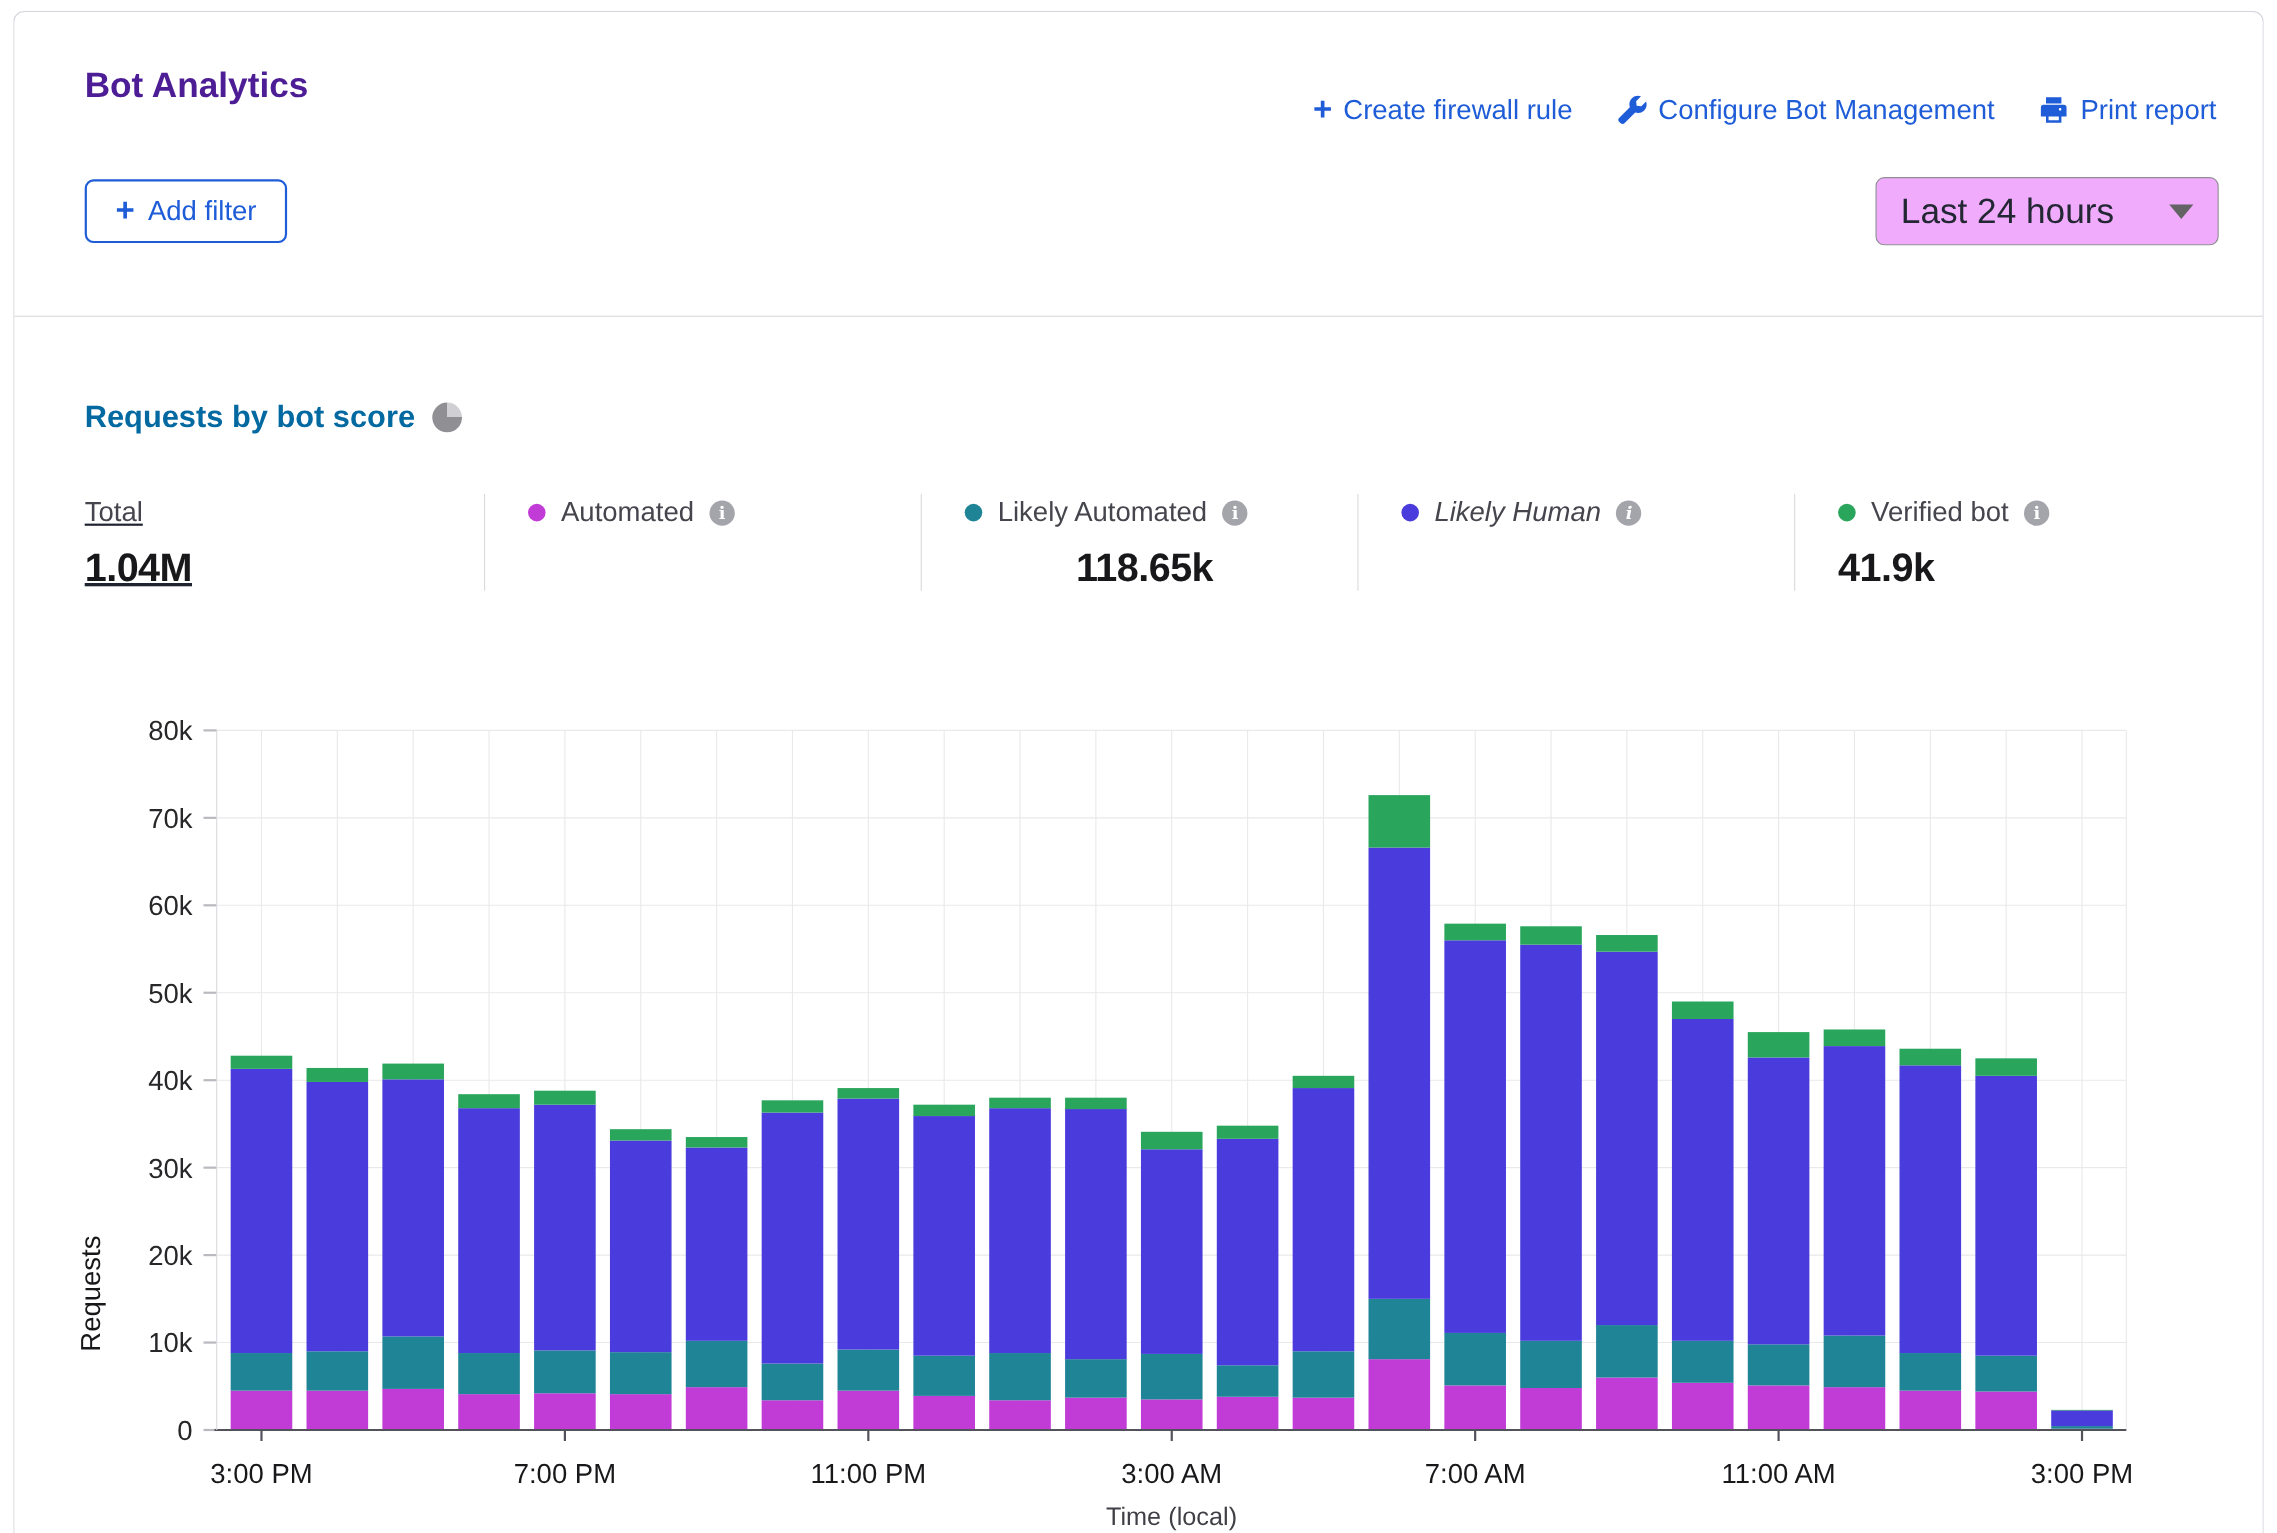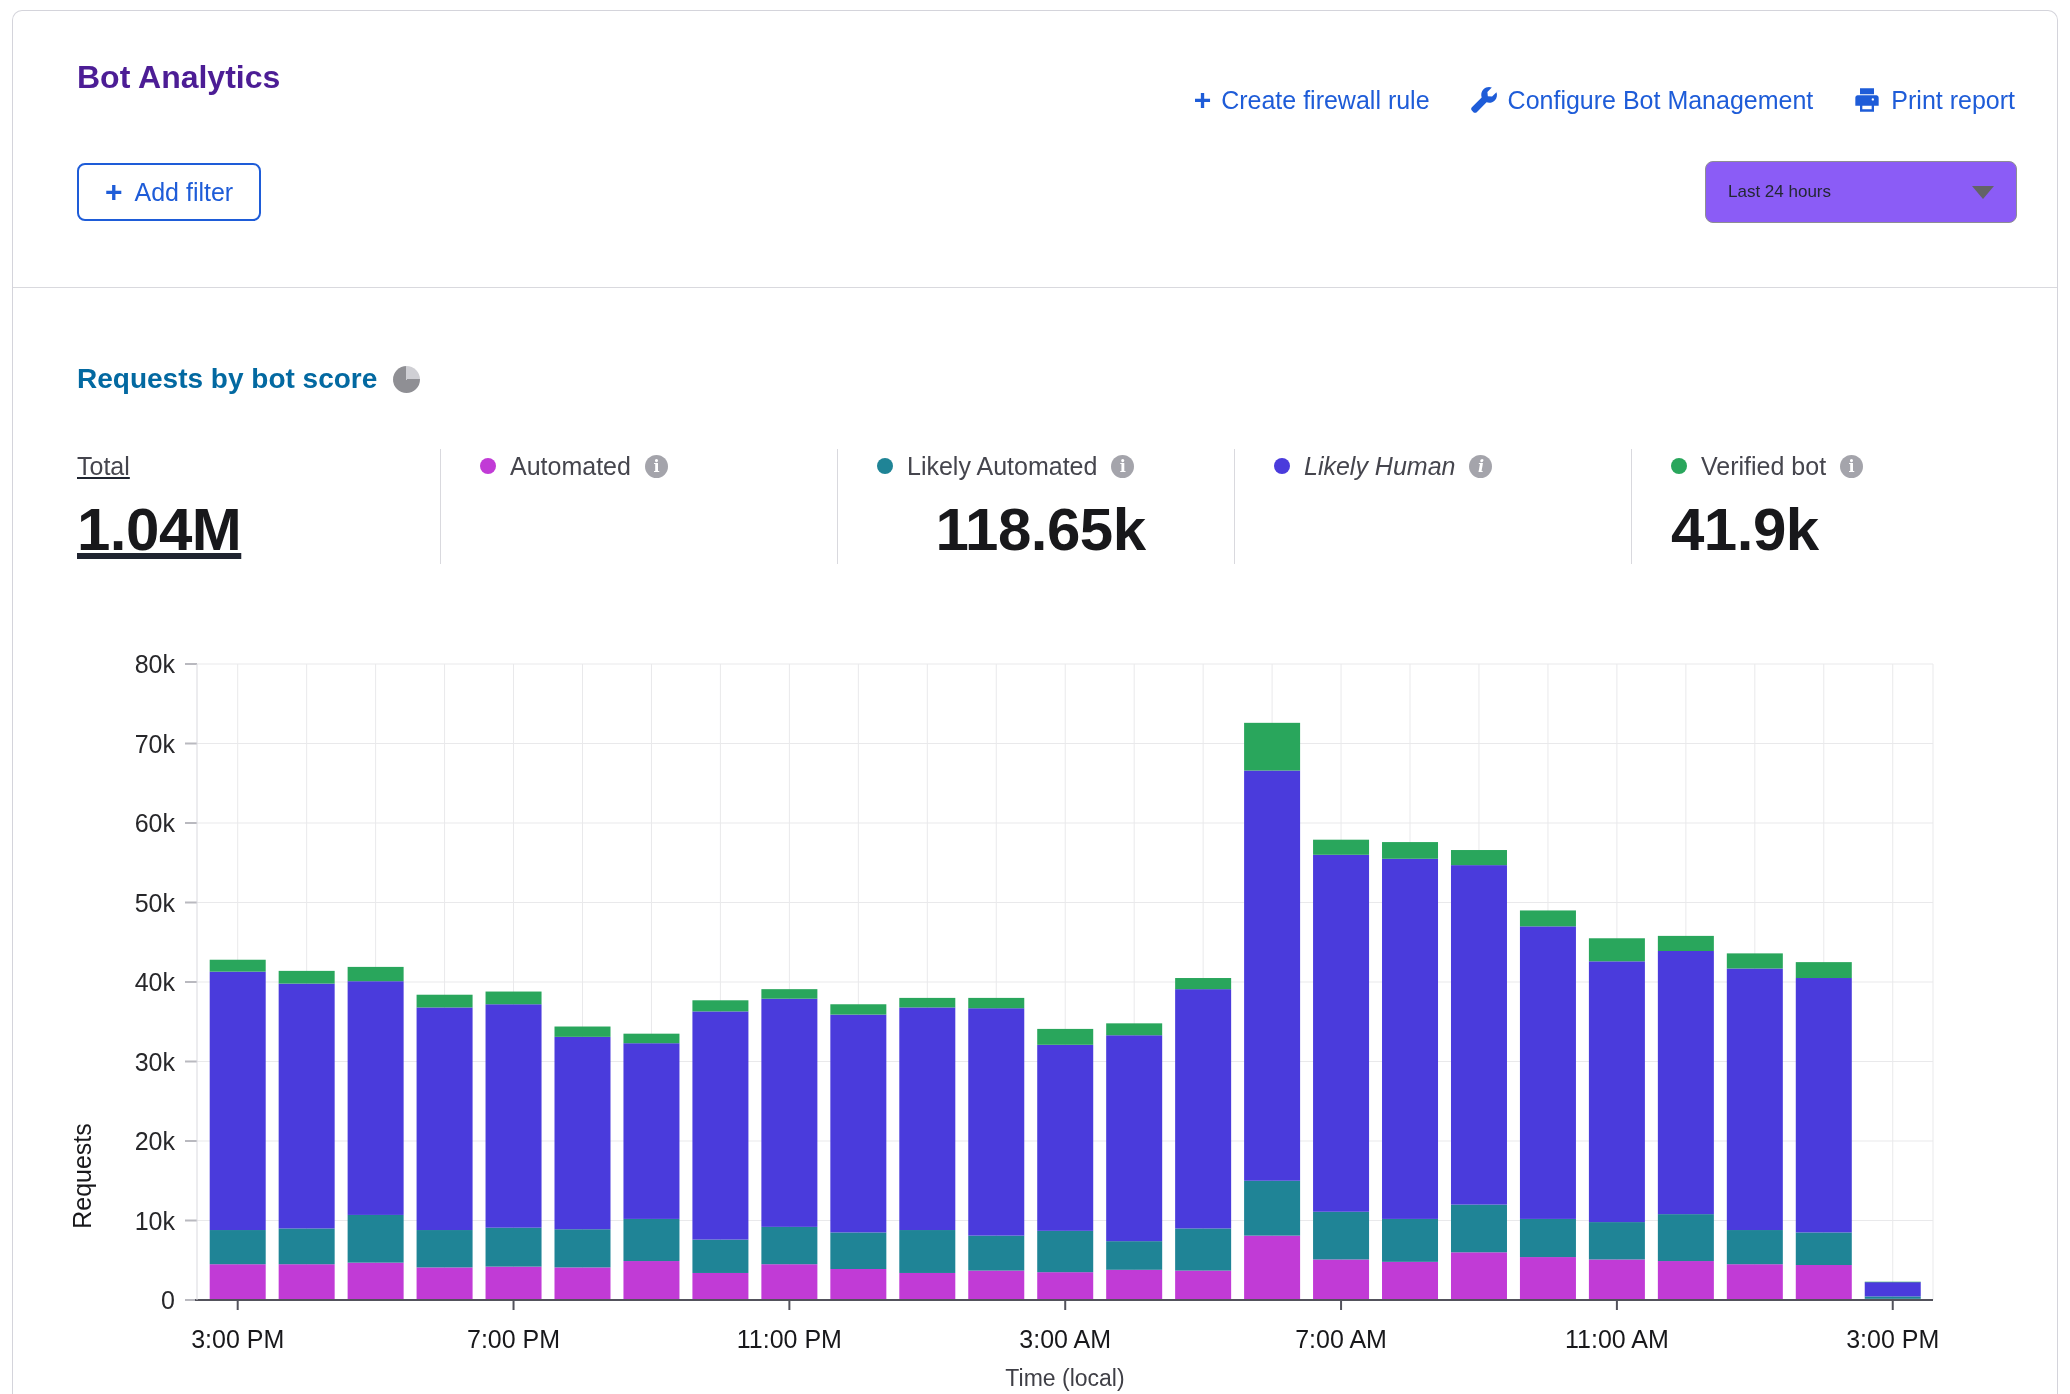--- a/index.html
+++ b/index.html
@@ -11,40 +11,40 @@
   .hdr { position:relative; height:277px; border-bottom:1px solid #d9d9de; }
   .page-title { position:absolute; left:64px; top:48px; font-size:32px; font-weight:700; color:#4c1d95; }
   .actions { position:absolute; right:42px; top:74px; display:flex; gap:40px; align-items:center; }
   .action { display:flex; align-items:center; gap:10px; color:#1e5cd8; font-size:25px; cursor:pointer; }
   .action svg { display:block; }
   .plus-glyph { font-size:30px; font-weight:700; line-height:1; }
   .btn-filter { position:absolute; left:64px; top:152px; height:58px; display:inline-flex;
     align-items:center; gap:12px; padding:0 26px; border:2px solid #1e5cd8; border-radius:8px;
     color:#1e5cd8; font-size:25px; background:#fff; cursor:pointer; }
   .dropdown { position:absolute; right:40px; top:150px; width:312px; height:62px;
-    border:1px solid #8e8e93; border-radius:8px; background:#8b5cf6; display:flex;
-    align-items:center; justify-content:space-between; padding:0 22px; font-size:17px;
+    border:1px solid #8e8e93; border-radius:8px; background:#f0abfc; display:flex;
+    align-items:center; justify-content:space-between; padding:0 22px; font-size:32px;
     color:#232733; cursor:pointer; }
   .caret { width:0; height:0; border-left:11px solid transparent; border-right:11px solid transparent;
     border-top:13px solid #636366; }
   
   .section-title-row { position:absolute; left:64px; top:352px; display:flex; align-items:center; gap:16px; }
   .section-title { font-size:28px; font-weight:700; color:#0369a1; }
   .pie-icon { width:27px; height:27px; border-radius:50%;
     background:conic-gradient(#cfcfd4 0 88deg, #8f8f94 88deg 360deg); }
   
   .stats { position:absolute; left:64px; top:438px; display:flex; }
   .stat { padding-right:30px; }
   .stat + .stat { border-left:1px solid #d9d9de; padding-left:39px; }
   .stat-label-row { display:flex; align-items:center; gap:14px; font-size:25px; color:#45454d; height:34px; }
   .dot { width:16px; height:16px; border-radius:50%; background:#888; }
   .info-icon { width:23px; height:23px; border-radius:50%; background:#a4a4ab; color:#fff;
     font-size:16px; font-weight:700; display:inline-flex; align-items:center; justify-content:center;
     font-family:"DejaVu Serif",serif; cursor:pointer; }
-  .stat-value { margin-top:12px; font-size:60px; font-weight:700; color:#18181b; letter-spacing:-0.5px; }
+  .stat-value { margin-top:12px; font-size:36px; font-weight:700; color:#18181b; letter-spacing:-0.5px; }
   .w-total { width:363px;text-decoration:underline; } .w-auto { width:397px; } .w-la { width:397px;text-align:center; } .w-lh { width:397px;font-style:italic; } .w-vb { width:360px; }
   
   .chart-wrap { position:absolute; left:48px; top:630px; width:1900px; height:760px; }
   svg text { font-family:"Liberation Sans","DejaVu Sans",sans-serif; }
 </style>
 </head>
 <body>
 
 <div class="card">
 

